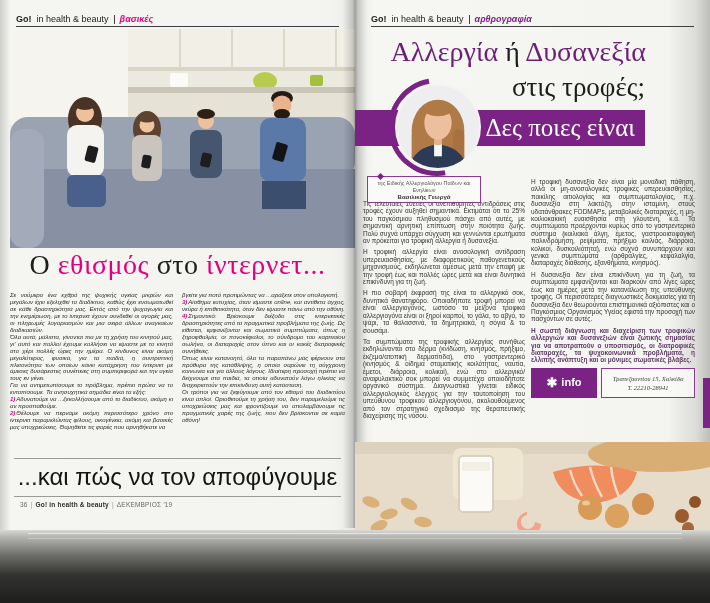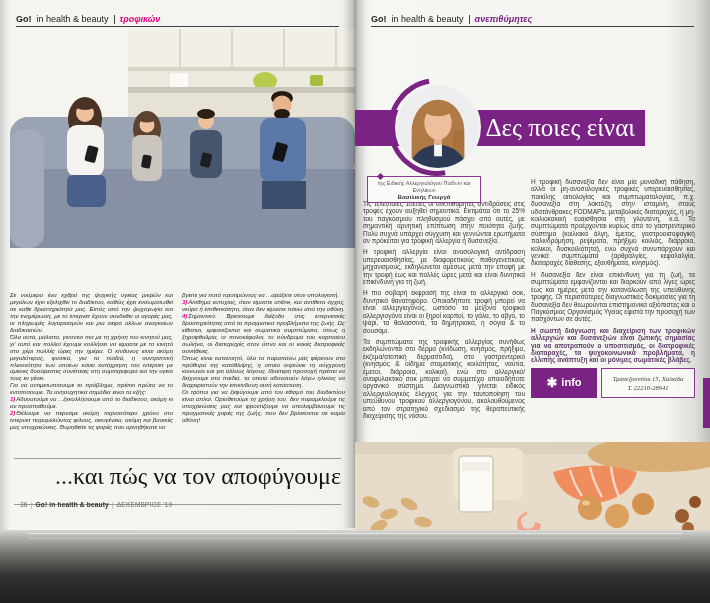--- a/index.html
+++ b/index.html
@@ -31,23 +31,23 @@
 
   
   .photo{position:absolute;top:29px;left:10px;width:345px;height:219px;overflow:hidden;}
   .l-title{position:absolute;top:249px;left:0;width:355px;text-align:center;margin:0;
            font-family:"Liberation Serif",serif;font-weight:400;font-size:28px;color:#1d1d1d;letter-spacing:.5px;}
   .l-title .pk{color:#e3007f;}
   .l-cols{position:absolute;top:292px;left:10px;width:335px;height:163px;display:flex;gap:9px;}
   .l-col{width:163px;font-style:italic;font-size:6px;line-height:1.16;color:#2a2a2a;text-align:justify;}
   .l-col p{margin:0;}
   .num{color:#e3007f;font-weight:bold;font-style:italic;margin-right:1px;}
-  .l-sub{position:absolute;top:458px;left:14px;right:14px;text-align:right;
-         border-top:1px solid #9a9a9a;border-bottom:1px solid #9a9a9a;padding:4px 0 14px;
-         font-family:Liberation Serif, serif;font-size:24px;color:#141414;}
+  .l-sub{position:absolute;top:458px;left:14px;right:14px;text-align:center;
+         border-top:1px solid #9a9a9a;border-bottom:1px solid #9a9a9a;padding:4px 0 5px;
+         font-family:Liberation Sans, sans-serif;font-size:24px;color:#141414;}
   .l-sub .pk{color:#1d1d1d;}
 
   
   .r-t1{position:absolute;top:36px;right:64px;margin:0;font-family:"Liberation Serif",serif;
         font-weight:400;font-size:28px;color:#1d1d1d;white-space:nowrap;}
   .r-t1 .pu{color:#6b1f75;}
   .r-t2{position:absolute;top:72px;right:65px;font-family:"Liberation Serif",serif;font-size:27px;color:#1d1d1d;}
   .r-band{position:absolute;top:110px;left:0;width:290px;height:36px;background:#7a2384;z-index:2;
           color:#fff;font-family:"Liberation Serif",serif;font-size:25px;line-height:36px;
           text-align:right;padding-right:10px;}
@@ -84,21 +84,21 @@
 <body>
 
 <div class="stage">
   <div class="spread">
 
     <section class="page left">
       <header class="pg-head">
         <span class="b">Go!</span>
         <span>in health &amp; beauty</span>
         <span class="divider"></span>
-        <span class="section-pink">τροφικών</span>
+        <span class="section-pink">βασικές</span>
       </header>
 
       <div class="photo">
         <svg width="345" height="219" viewBox="0 0 345 219" preserveAspectRatio="none">
           <rect width="345" height="219" fill="#e3e0d4"></rect>
           <rect x="0" y="0" width="345" height="100" fill="#eceadf"></rect>
           <rect x="0" y="0" width="118" height="96" fill="#f5f4ee"></rect>
           <rect x="118" y="0" width="227" height="38" fill="#f1efe6"></rect>
           <g stroke="#dcd9cb" stroke-width="2">
             <line x1="170" y1="0" x2="170" y2="38"></line>
@@ -142,20 +142,21 @@
             <ellipse cx="272" cy="69" rx="11" ry="7" fill="#241a12"></ellipse>
             <circle cx="272" cy="76" r="9.5" fill="#e7b48d"></circle>
             <ellipse cx="272" cy="85" rx="8" ry="5" fill="#241a12"></ellipse>
             <rect x="250" y="89" width="46" height="64" rx="10" fill="#5b79a8"></rect>
             <rect x="252" y="152" width="44" height="28" fill="#3c4e6e"></rect>
             <rect x="264" y="114" width="12" height="18" rx="2" fill="#141416" transform="rotate(16 270 123)"></rect>
           </g>
         </svg>
       </div>
 
+      <h1 class="l-title"><span>Ο </span><span class="pk">εθισμός</span><span> στο </span><span class="pk">ίντερνετ...</span></h1>
 
       <div class="l-cols">
         <div class="l-col">
           <p>Σε νούμερο ένα εχθρό της ψυχικής υγείας μικρών και μεγάλων έχει εξελιχθεί το διαδίκτυο, καθώς έχει ενσωματωθεί σε κάθε δραστηριότητά μας. Εκτός από την ψυχαγωγία και την ενημέρωση, με το ίντερνετ έχουν συνδεθεί οι αγορές μας, οι πληρωμές λογαριασμών και μια σειρά άλλων αναγκαίων διαδικασιών.</p>
           <p>Όλα αυτά, μάλιστα, γίνονται πια με τη χρήση του κινητού μας, γι' αυτό και πολλοί έχουμε κολλήσει να είμαστε με το κινητό στο χέρι πολλές ώρες την ημέρα. Ο κίνδυνος είναι ακόμη μεγαλύτερος, φυσικά, για τα παιδιά, η συντριπτική πλειονότητα των οποίων κάνει κατάχρηση του ίντερνετ με άμεσες δυσάρεστες συνέπειες στη συμπεριφορά και την υγεία τους εν γένει.</p>
           <p>Για να αντιμετωπίσουμε το πρόβλημα, πρέπει πρώτα να το εντοπίσουμε. Τα ανησυχητικά σημάδια είναι τα εξής:</p>
           <p><span class="num">1)</span><span>Αδυνατούμε να ...ξεκολλήσουμε από το διαδίκτυο, ακόμη κι αν προσπαθούμε.</span></p>
           <p><span class="num">2)</span><span>Θέλουμε να περνάμε ακόμη περισσότερο χρόνο στο ίντερνετ παραμελώντας φίλους, οικογένεια, ακόμη και βασικές μας υποχρεώσεις. Θυμηθείτε τις φορές που αρνηθήκατε να</span></p>
         </div>
         <div class="l-col">
@@ -172,23 +173,25 @@
       <footer class="pg-foot">
         <span>36</span><span class="sep">|</span><span class="fb">Go! in health &amp; beauty</span><span class="sep">|</span><span>ΔΕΚΕΜΒΡΙΟΣ ’19</span>
       </footer>
     </section>
 
     <section class="page right">
       <header class="pg-head">
         <span class="b">Go!</span>
         <span>in health &amp; beauty</span>
         <span class="divider"></span>
-        <span class="section-purple">ανεπιθύμητες</span>
+        <span class="section-purple">αρθρογραφία</span>
       </header>
 
+      <h1 class="r-t1"><span class="pu">Αλλεργία</span><span> ή </span><span class="pu">Δυσανεξία</span></h1>
+      <div class="r-t2">στις τροφές;</div>
       <div class="a-crescent"></div>
       <div class="r-band">Δες ποιες είναι</div>
 
       <div class="a-photo">
         <svg width="82" height="82" viewBox="0 0 84 84">
           <rect width="84" height="84" fill="#eeedef"></rect>
           <ellipse cx="42" cy="46" rx="27" ry="32" fill="#b07a46"></ellipse>
           <rect x="15" y="44" width="12" height="36" rx="6" fill="#b07a46"></rect>
           <rect x="57" y="44" width="12" height="36" rx="6" fill="#a8713e"></rect>
           <rect x="38" y="50" width="8" height="12" fill="#e3b18c"></rect>

